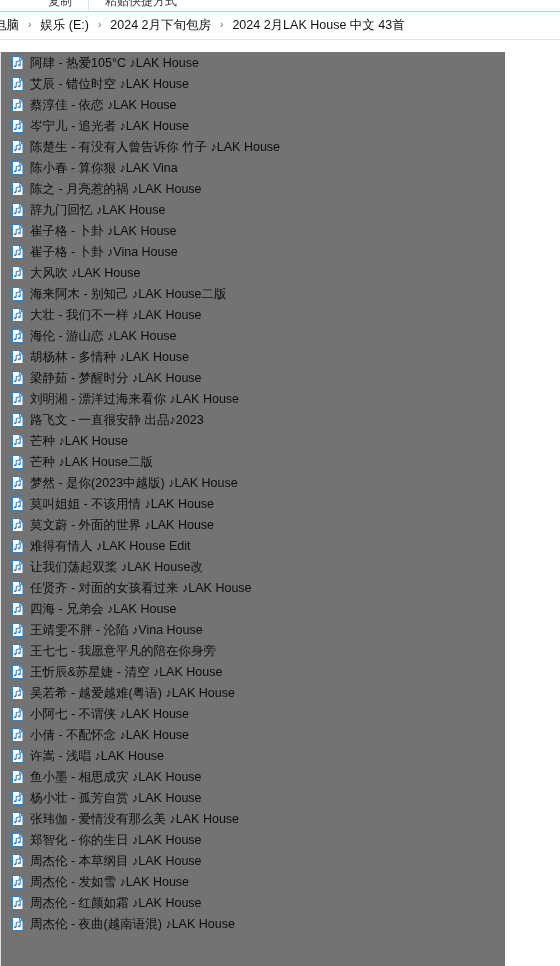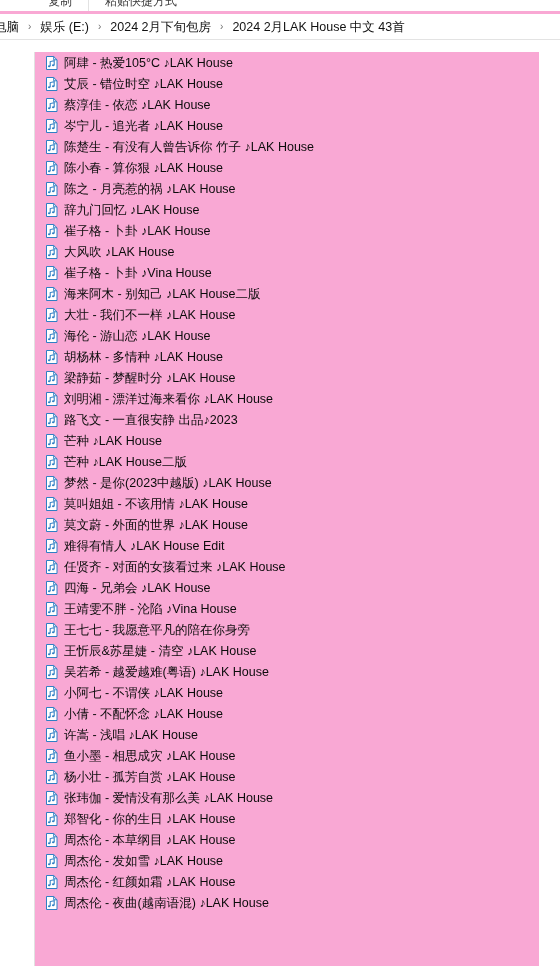--- a/index.html
+++ b/index.html
@@ -50,21 +50,21 @@
   }
 
   
   .addressbar {
     position: absolute;
     top: 11px;
     left: 0;
     width: 560px;
     height: 27px;
     background: #ffffff;
-    border-top: 3px solid #f9a8d4;
+    border-top: 1px solid #f9a8d4;
     display: flex;
     align-items: center;
     overflow: hidden;
   }
   .crumbs {
     display: flex;
     align-items: center;
     height: 27px;
     margin-left: -9px; 
     white-space: nowrap;
@@ -94,23 +94,22 @@
     background: #e3e3e3;
   }
 
   
   .filelist {
     position: absolute;
     top: 52px;
     left: 0;
     width: 505px;
     height: 914px;
-    background: #f9a8d4;
+    background: #737373;
     overflow: hidden;
-    margin-left: 34px;
   }
   .left-rail {
     position: absolute;
     top: 0;
     left: 0;
     width: 1px;
     height: 914px;
     background: #e1e1e1;
   }
   .row {
@@ -227,21 +226,21 @@
     <div class="row">
       <span class="row-icon">
         <svg width="16" height="16" viewBox="0 0 16 16">
           <path d="M2.5 1.5 h7.2 l3.3 3.3 v9.7 h-10.5 z" fill="#ffffff" stroke="#2f7fc4" stroke-width="1"></path>
           <path d="M9.7 1.5 v3.3 h3.3" fill="none" stroke="#2f7fc4" stroke-width="1"></path>
           <path d="M6.2 11.1 v-4.5 l4.0 -0.9 v4.5" fill="none" stroke="#2f7fc4" stroke-width="1.05"></path>
           <ellipse cx="5.2" cy="11.2" rx="1.25" ry="1.0" fill="#2f7fc4"></ellipse>
           <ellipse cx="9.2" cy="10.3" rx="1.25" ry="1.0" fill="#2f7fc4"></ellipse>
         </svg>
       </span>
-      <span class="row-label">陈小春 - 算你狠 ♪LAK House</span>
+      <span class="row-label">陈小春 - 算你狠 ♪LAK Vina</span>
     </div>
     <div class="row">
       <span class="row-icon">
         <svg width="16" height="16" viewBox="0 0 16 16">
           <path d="M2.5 1.5 h7.2 l3.3 3.3 v9.7 h-10.5 z" fill="#ffffff" stroke="#2f7fc4" stroke-width="1"></path>
           <path d="M9.7 1.5 v3.3 h3.3" fill="none" stroke="#2f7fc4" stroke-width="1"></path>
           <path d="M6.2 11.1 v-4.5 l4.0 -0.9 v4.5" fill="none" stroke="#2f7fc4" stroke-width="1.05"></path>
           <ellipse cx="5.2" cy="11.2" rx="1.25" ry="1.0" fill="#2f7fc4"></ellipse>
           <ellipse cx="9.2" cy="10.3" rx="1.25" ry="1.0" fill="#2f7fc4"></ellipse>
         </svg>
@@ -275,44 +274,44 @@
     <div class="row">
       <span class="row-icon">
         <svg width="16" height="16" viewBox="0 0 16 16">
           <path d="M2.5 1.5 h7.2 l3.3 3.3 v9.7 h-10.5 z" fill="#ffffff" stroke="#2f7fc4" stroke-width="1"></path>
           <path d="M9.7 1.5 v3.3 h3.3" fill="none" stroke="#2f7fc4" stroke-width="1"></path>
           <path d="M6.2 11.1 v-4.5 l4.0 -0.9 v4.5" fill="none" stroke="#2f7fc4" stroke-width="1.05"></path>
           <ellipse cx="5.2" cy="11.2" rx="1.25" ry="1.0" fill="#2f7fc4"></ellipse>
           <ellipse cx="9.2" cy="10.3" rx="1.25" ry="1.0" fill="#2f7fc4"></ellipse>
         </svg>
       </span>
+      <span class="row-label">崔子格 - 卜卦 ♪Vina House</span>
+    </div>
+    <div class="row">
+      <span class="row-icon">
+        <svg width="16" height="16" viewBox="0 0 16 16">
+          <path d="M2.5 1.5 h7.2 l3.3 3.3 v9.7 h-10.5 z" fill="#ffffff" stroke="#2f7fc4" stroke-width="1"></path>
+          <path d="M9.7 1.5 v3.3 h3.3" fill="none" stroke="#2f7fc4" stroke-width="1"></path>
+          <path d="M6.2 11.1 v-4.5 l4.0 -0.9 v4.5" fill="none" stroke="#2f7fc4" stroke-width="1.05"></path>
+          <ellipse cx="5.2" cy="11.2" rx="1.25" ry="1.0" fill="#2f7fc4"></ellipse>
+          <ellipse cx="9.2" cy="10.3" rx="1.25" ry="1.0" fill="#2f7fc4"></ellipse>
+        </svg>
+      </span>
       <span class="row-label">大风吹 ♪LAK House</span>
     </div>
     <div class="row">
       <span class="row-icon">
         <svg width="16" height="16" viewBox="0 0 16 16">
           <path d="M2.5 1.5 h7.2 l3.3 3.3 v9.7 h-10.5 z" fill="#ffffff" stroke="#2f7fc4" stroke-width="1"></path>
           <path d="M9.7 1.5 v3.3 h3.3" fill="none" stroke="#2f7fc4" stroke-width="1"></path>
           <path d="M6.2 11.1 v-4.5 l4.0 -0.9 v4.5" fill="none" stroke="#2f7fc4" stroke-width="1.05"></path>
           <ellipse cx="5.2" cy="11.2" rx="1.25" ry="1.0" fill="#2f7fc4"></ellipse>
           <ellipse cx="9.2" cy="10.3" rx="1.25" ry="1.0" fill="#2f7fc4"></ellipse>
         </svg>
       </span>
-      <span class="row-label">崔子格 - 卜卦 ♪Vina House</span>
-    </div>
-    <div class="row">
-      <span class="row-icon">
-        <svg width="16" height="16" viewBox="0 0 16 16">
-          <path d="M2.5 1.5 h7.2 l3.3 3.3 v9.7 h-10.5 z" fill="#ffffff" stroke="#2f7fc4" stroke-width="1"></path>
-          <path d="M9.7 1.5 v3.3 h3.3" fill="none" stroke="#2f7fc4" stroke-width="1"></path>
-          <path d="M6.2 11.1 v-4.5 l4.0 -0.9 v4.5" fill="none" stroke="#2f7fc4" stroke-width="1.05"></path>
-          <ellipse cx="5.2" cy="11.2" rx="1.25" ry="1.0" fill="#2f7fc4"></ellipse>
-          <ellipse cx="9.2" cy="10.3" rx="1.25" ry="1.0" fill="#2f7fc4"></ellipse>
-        </svg>
-      </span>
       <span class="row-label">海来阿木 - 别知己 ♪LAK House二版</span>
     </div>
     <div class="row">
       <span class="row-icon">
         <svg width="16" height="16" viewBox="0 0 16 16">
           <path d="M2.5 1.5 h7.2 l3.3 3.3 v9.7 h-10.5 z" fill="#ffffff" stroke="#2f7fc4" stroke-width="1"></path>
           <path d="M9.7 1.5 v3.3 h3.3" fill="none" stroke="#2f7fc4" stroke-width="1"></path>
           <path d="M6.2 11.1 v-4.5 l4.0 -0.9 v4.5" fill="none" stroke="#2f7fc4" stroke-width="1.05"></path>
           <ellipse cx="5.2" cy="11.2" rx="1.25" ry="1.0" fill="#2f7fc4"></ellipse>
           <ellipse cx="9.2" cy="10.3" rx="1.25" ry="1.0" fill="#2f7fc4"></ellipse>
@@ -455,20 +454,32 @@
     <div class="row">
       <span class="row-icon">
         <svg width="16" height="16" viewBox="0 0 16 16">
           <path d="M2.5 1.5 h7.2 l3.3 3.3 v9.7 h-10.5 z" fill="#ffffff" stroke="#2f7fc4" stroke-width="1"></path>
           <path d="M9.7 1.5 v3.3 h3.3" fill="none" stroke="#2f7fc4" stroke-width="1"></path>
           <path d="M6.2 11.1 v-4.5 l4.0 -0.9 v4.5" fill="none" stroke="#2f7fc4" stroke-width="1.05"></path>
           <ellipse cx="5.2" cy="11.2" rx="1.25" ry="1.0" fill="#2f7fc4"></ellipse>
           <ellipse cx="9.2" cy="10.3" rx="1.25" ry="1.0" fill="#2f7fc4"></ellipse>
         </svg>
       </span>
+      <span class="row-label">让我们荡起双桨 ♪LAK House改</span>
+    </div>
+    <div class="row">
+      <span class="row-icon">
+        <svg width="16" height="16" viewBox="0 0 16 16">
+          <path d="M2.5 1.5 h7.2 l3.3 3.3 v9.7 h-10.5 z" fill="#ffffff" stroke="#2f7fc4" stroke-width="1"></path>
+          <path d="M9.7 1.5 v3.3 h3.3" fill="none" stroke="#2f7fc4" stroke-width="1"></path>
+          <path d="M6.2 11.1 v-4.5 l4.0 -0.9 v4.5" fill="none" stroke="#2f7fc4" stroke-width="1.05"></path>
+          <ellipse cx="5.2" cy="11.2" rx="1.25" ry="1.0" fill="#2f7fc4"></ellipse>
+          <ellipse cx="9.2" cy="10.3" rx="1.25" ry="1.0" fill="#2f7fc4"></ellipse>
+        </svg>
+      </span>
       <span class="row-label">任贤齐 - 对面的女孩看过来 ♪LAK House</span>
     </div>
     <div class="row">
       <span class="row-icon">
         <svg width="16" height="16" viewBox="0 0 16 16">
           <path d="M2.5 1.5 h7.2 l3.3 3.3 v9.7 h-10.5 z" fill="#ffffff" stroke="#2f7fc4" stroke-width="1"></path>
           <path d="M9.7 1.5 v3.3 h3.3" fill="none" stroke="#2f7fc4" stroke-width="1"></path>
           <path d="M6.2 11.1 v-4.5 l4.0 -0.9 v4.5" fill="none" stroke="#2f7fc4" stroke-width="1.05"></path>
           <ellipse cx="5.2" cy="11.2" rx="1.25" ry="1.0" fill="#2f7fc4"></ellipse>
           <ellipse cx="9.2" cy="10.3" rx="1.25" ry="1.0" fill="#2f7fc4"></ellipse>

